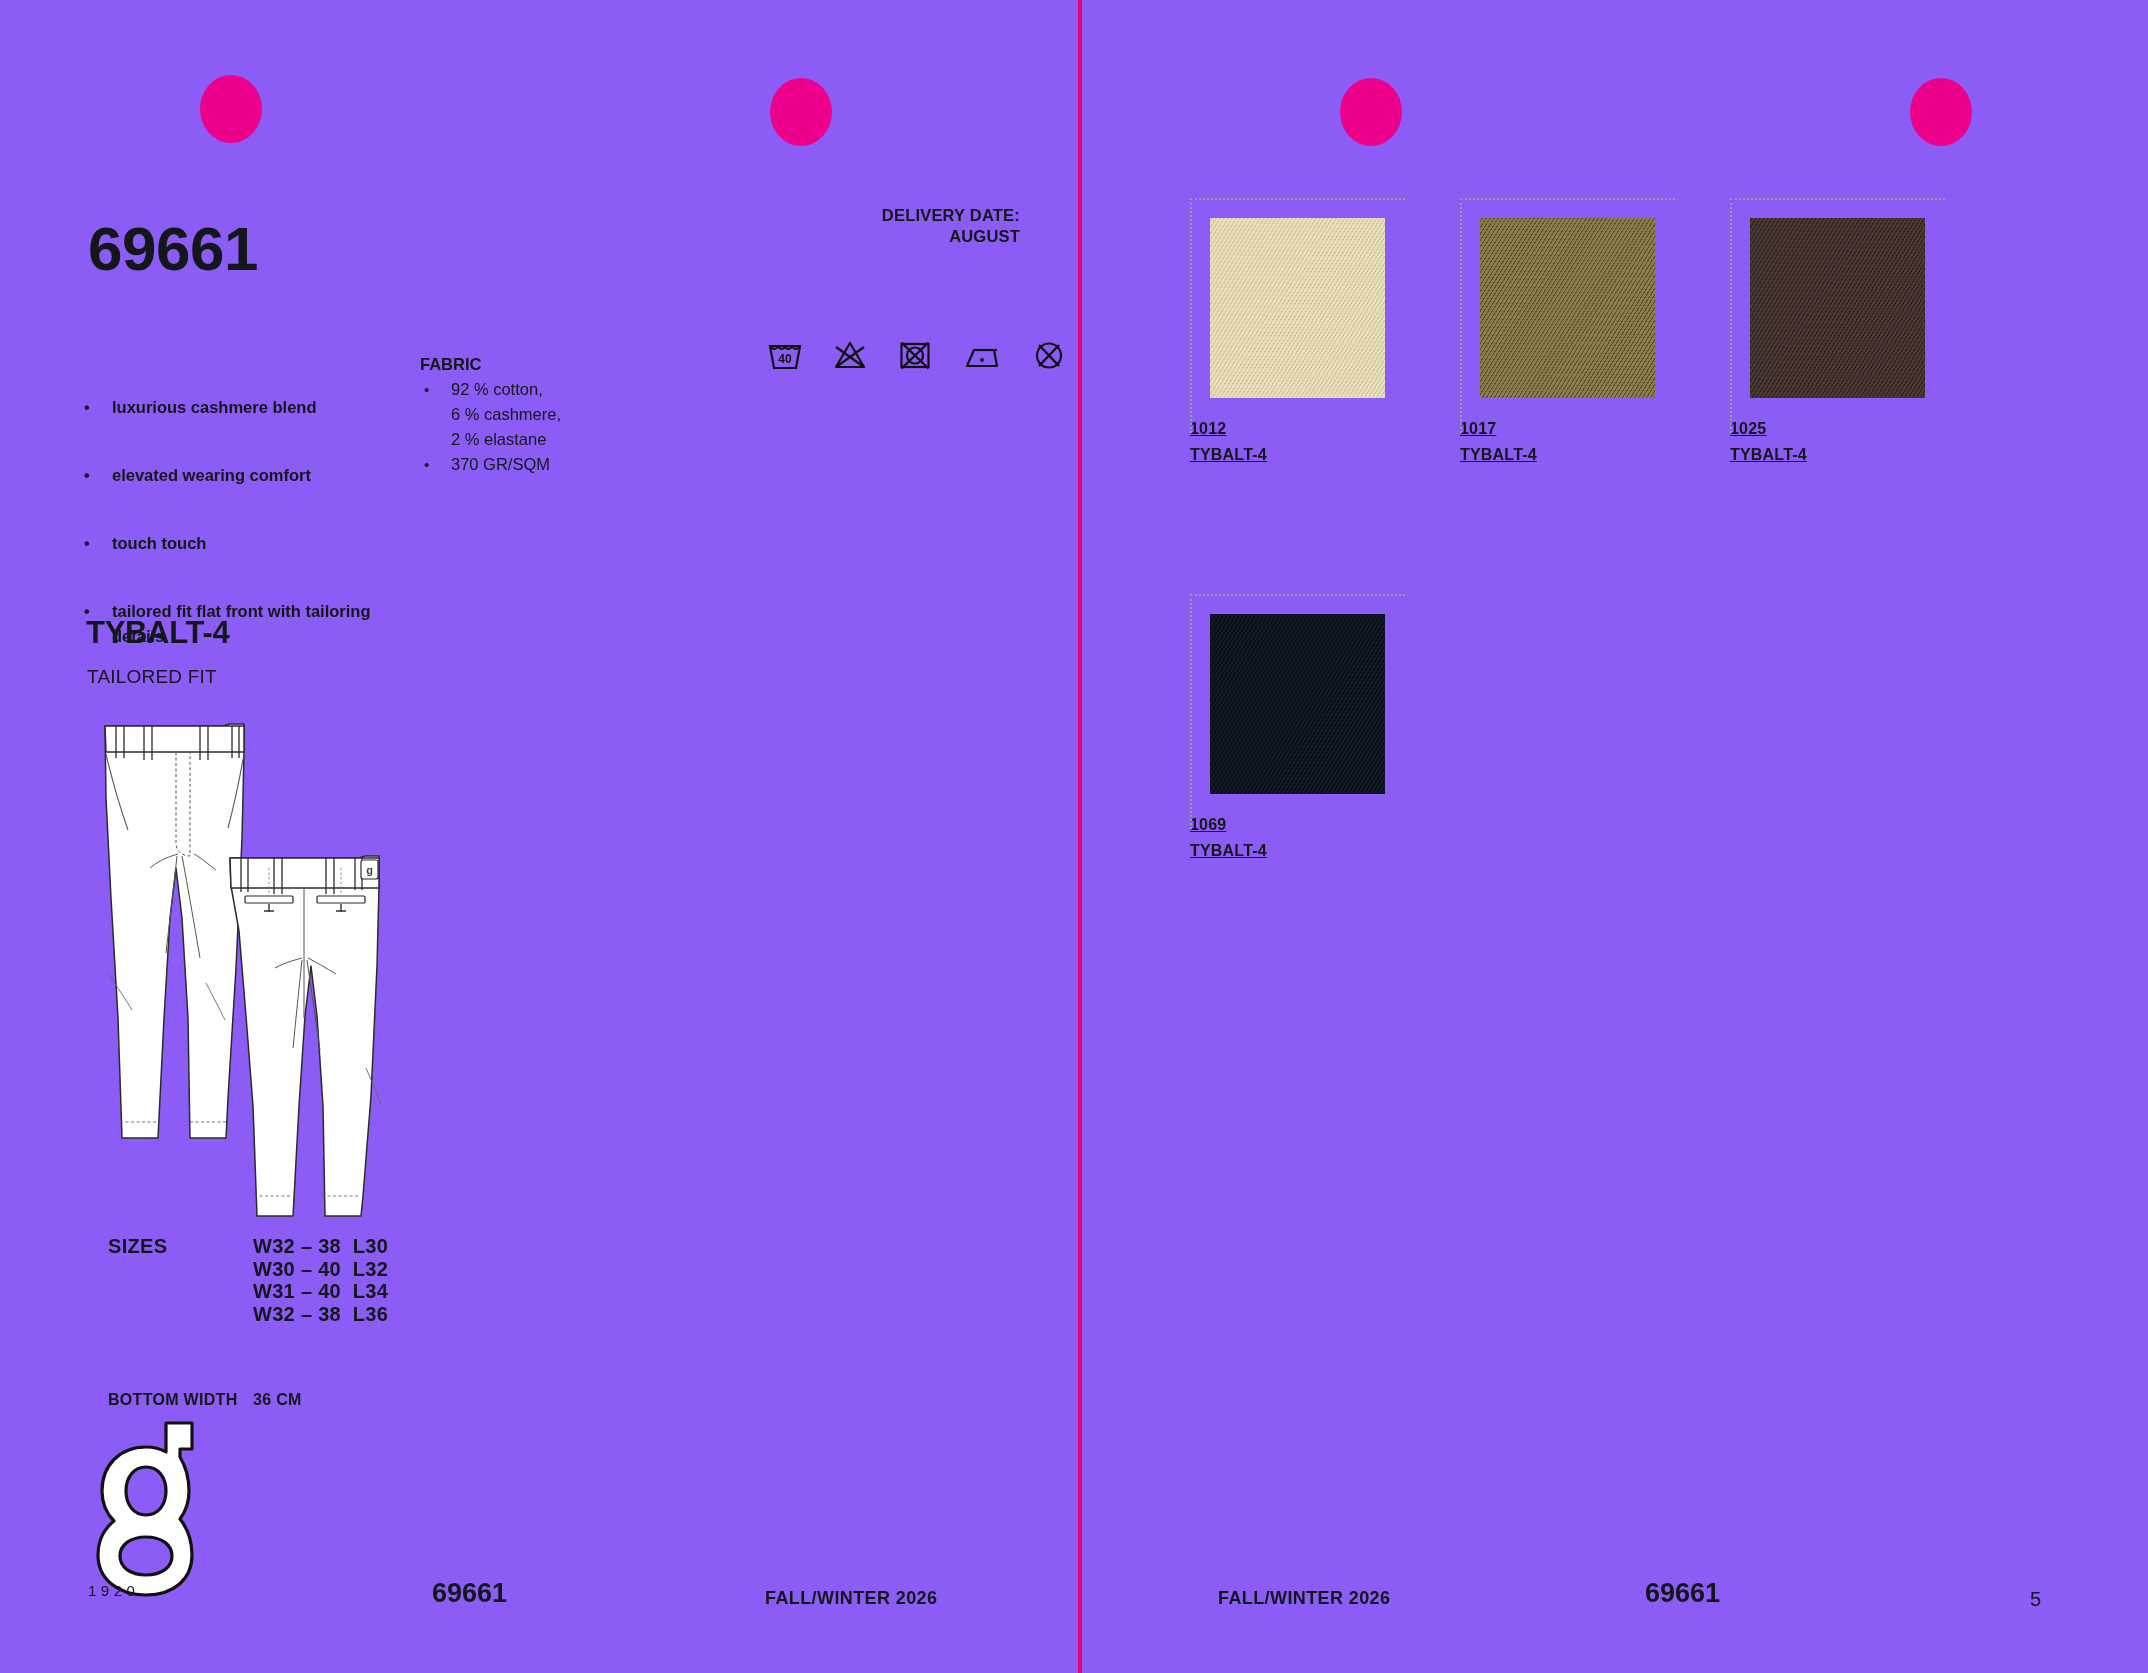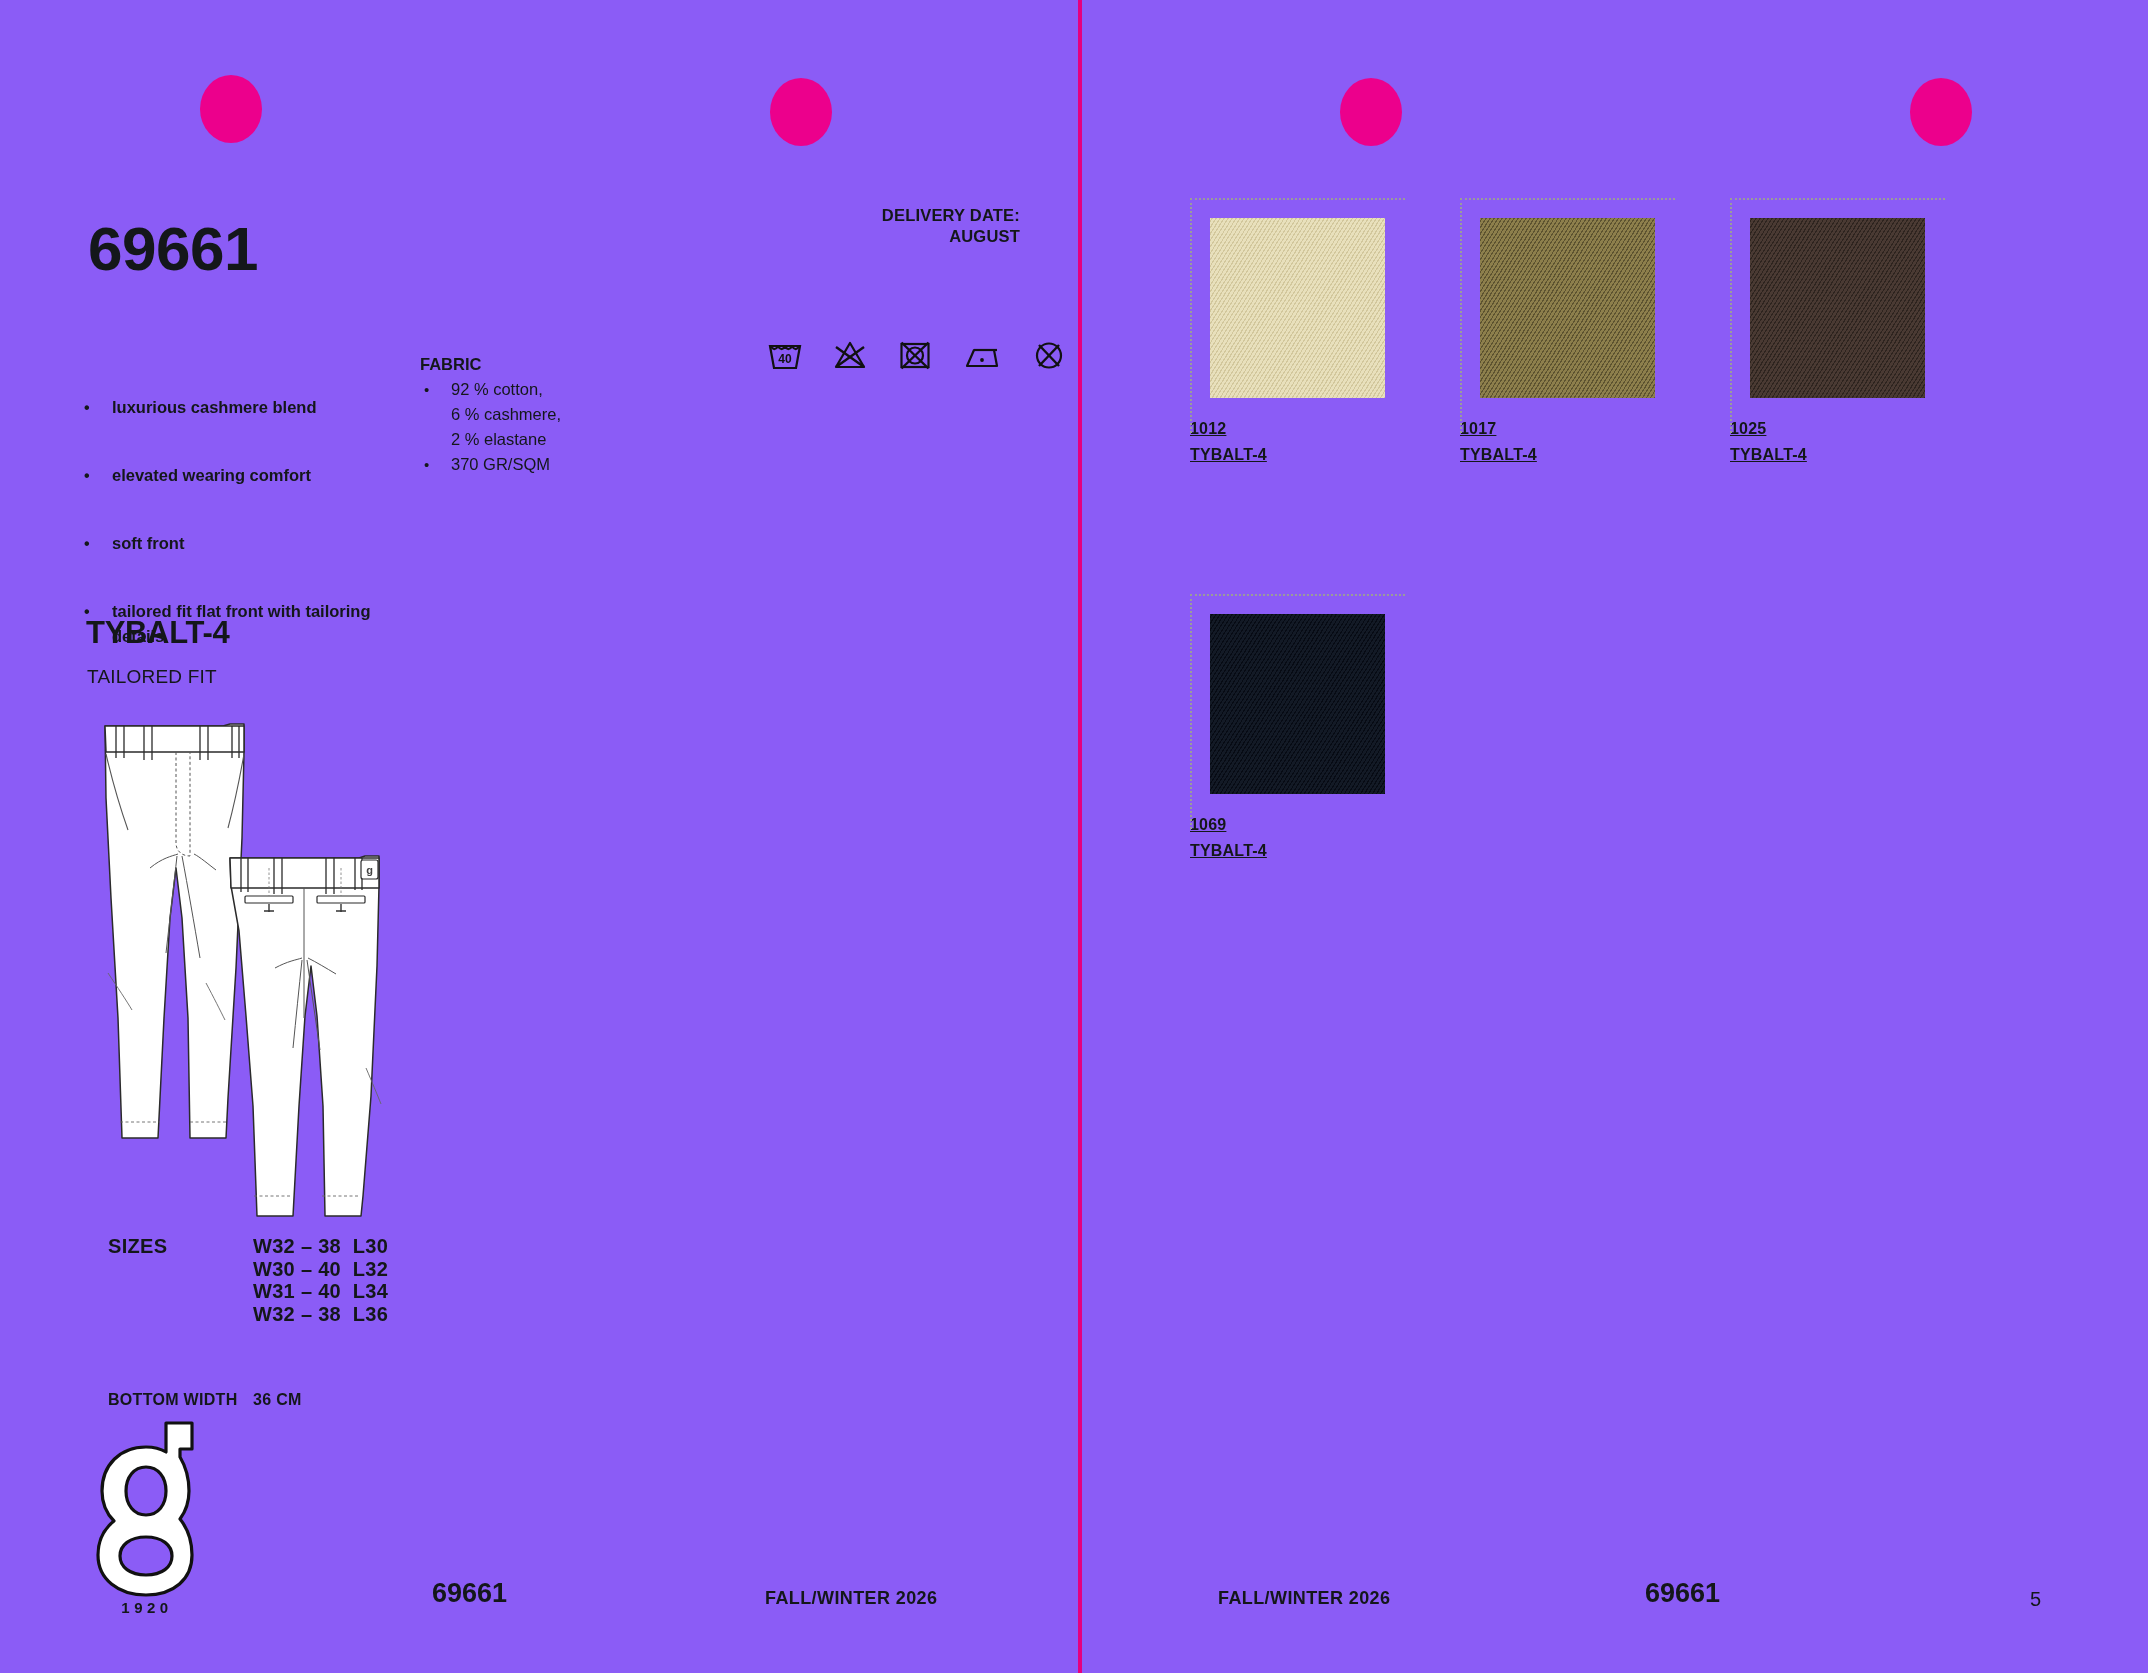--- a/index.html
+++ b/index.html
@@ -156,25 +156,24 @@
 
   .logo {
     position:absolute;
     left:88px; top:1405px;
     width:120px; height:195px;
   }
   .logo-year {
     position:absolute;
     left:88px; top:1582px;
     width:118px;
-    text-align:center;
+    text-align:left;
     font-size:15px;
-    font-weight:bold;
+    font-weight:normal;
     letter-spacing:4.5px;
-    margin-top:17px;
   }
 
   .foot-style-left {
     position:absolute;
     left:432px; top:1578px;
     font-size:27px;
     font-weight:bold;
   }
   .foot-season-left {
     position:absolute;
@@ -250,21 +249,21 @@
   <div class="dot d1"></div>
   <div class="dot d2"></div>
   <div class="dot d3"></div>
   <div class="dot d4"></div>
 
   <div class="style-no">69661</div>
 
   <ul class="feature-list">
     <li>luxurious cashmere blend</li>
     <li>elevated wearing comfort</li>
-    <li>soft front</li>
+    <li>touch touch</li>
     <li>tailored fit flat front with tailoring details</li>
   </ul>
 
   <div class="fabric-block">
     <div class="fabric-title">FABRIC</div>
     <ul>
       <li class="bulleted">92 % cotton,</li>
       <li>6 % cashmere,</li>
       <li>2 % elastane</li>
       <li class="bulleted">370 GR/SQM</li>

